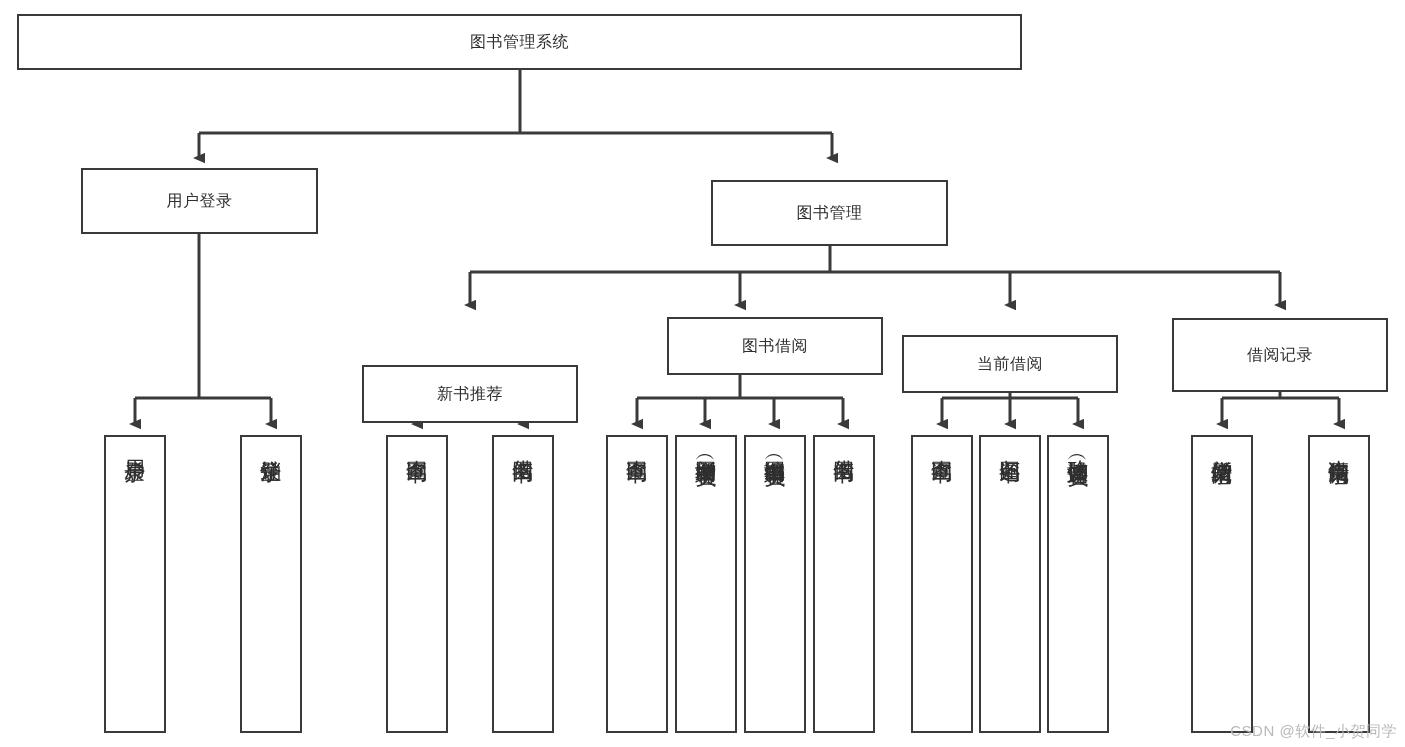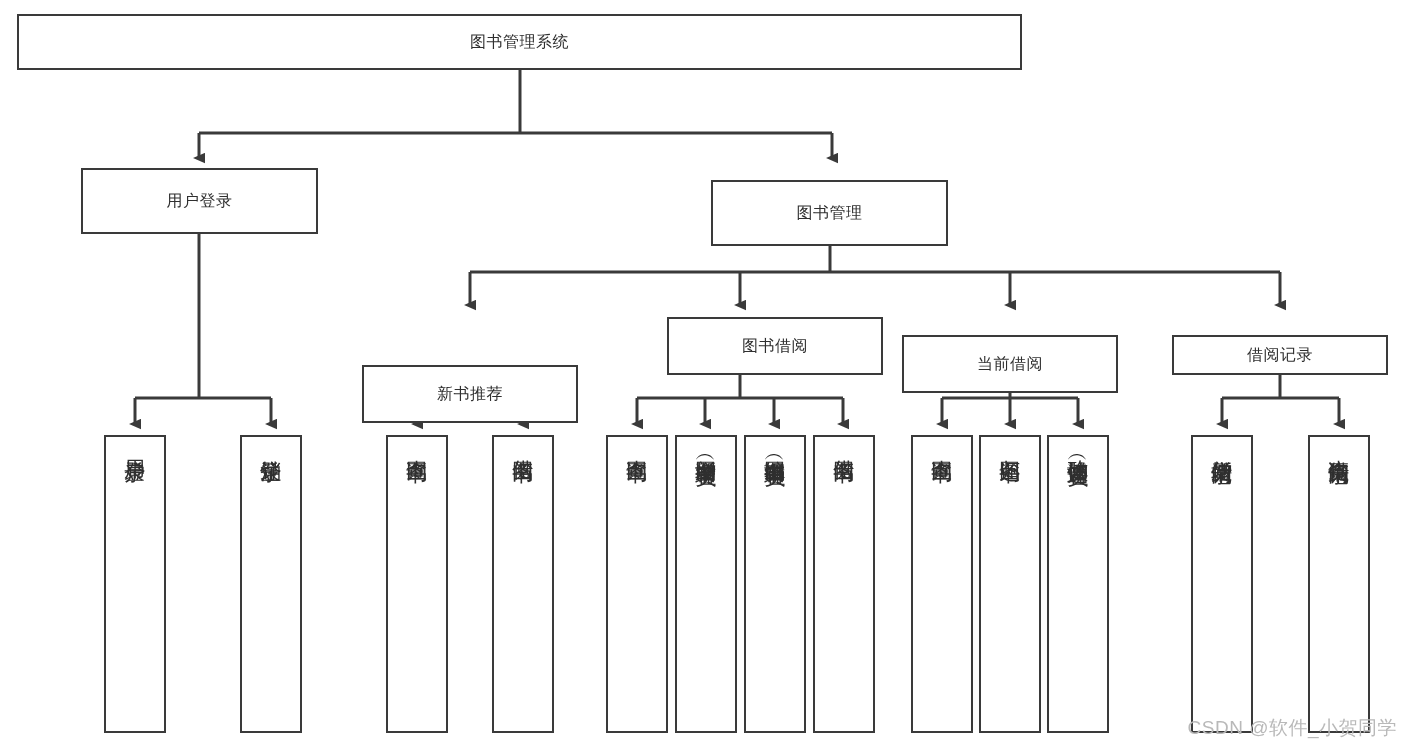--- a/index.html
+++ b/index.html
@@ -47,21 +47,21 @@
     text-orientation:upright;
     font-size:21px;
     line-height:1.32;
     letter-spacing:1px;
     white-space:normal;
     max-height:280px;
   }
   .watermark{
     position:absolute;
     right:8px;bottom:6px;
-    font-size:19px;
+    font-size:15px;
     color:#b9b9b9;
     letter-spacing:0.5px;
     z-index:5;
     white-space:nowrap;
     text-align:right;
   }
 </style>
 </head>
 <body>
 
@@ -130,21 +130,21 @@
 
   <div class="node" style="left:362px;top:317px;width:216px;height:58px;margin-top:48px;">
     <span class="lbl">新书推荐</span>
   </div>
   <div class="node" style="left:632px;top:317px;width:216px;height:58px;margin-left:35px;">
     <span class="lbl">图书借阅</span>
   </div>
   <div class="node" style="left:902px;top:335px;width:216px;height:58px;">
     <span class="lbl">当前借阅</span>
   </div>
-  <div class="node" style="left:1172px;top:335px;width:216px;height:40px;">
+  <div class="node" style="left:1172px;top:318px;width:216px;height:74px;">
     <span class="lbl">借阅记录</span>
   </div>
 
   <div class="node leaf" style="left:104px;top:435px;width:62px;height:298px;">
     <span class="lbl">用户登录</span>
   </div>
   <div class="node leaf" style="left:240px;top:435px;width:62px;height:298px;">
     <span class="lbl">注销登录</span>
   </div>
 

